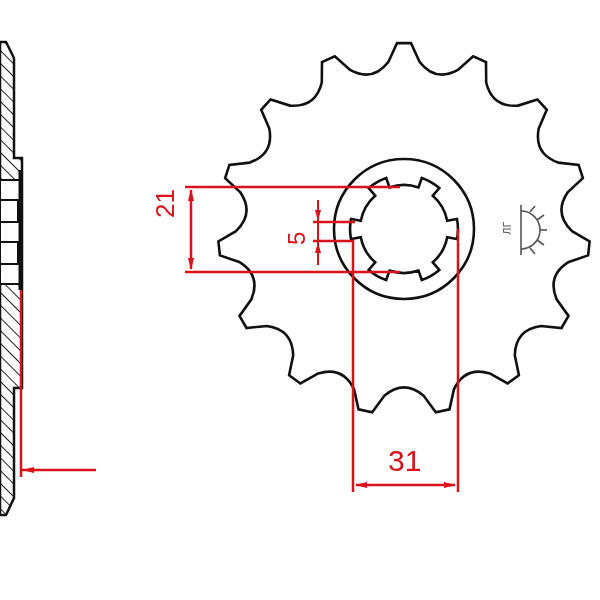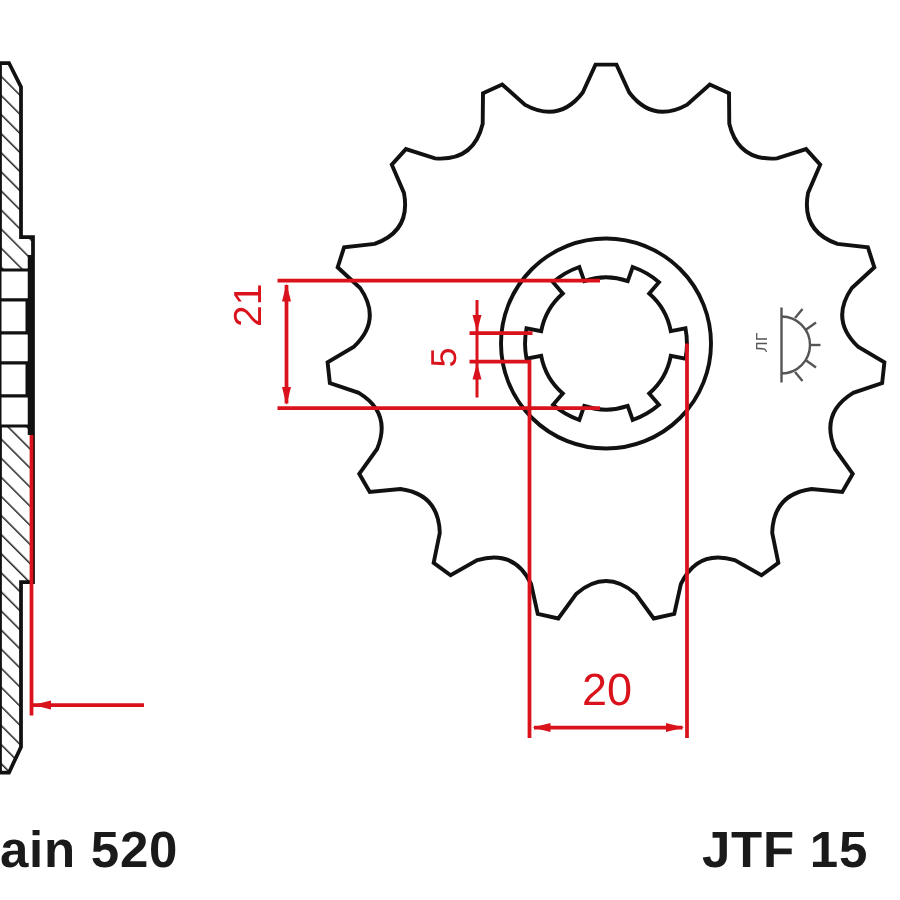--- a/index.html
+++ b/index.html
@@ -80,18 +80,16 @@
     </g>
   </svg>
 
   <div class="lbl red" style="left:150px;top:218px;font-size:26px;transform:rotate(-90deg);transform-origin:left top;">
     <span>21</span>
   </div>
   <div class="lbl red" style="left:283px;top:245px;font-size:24px;transform:rotate(-90deg);transform-origin:left top;">
     <span>5</span>
   </div>
   <div class="lbl red" style="left:388px;top:444px;font-size:30px;">
-    <span>20</span>
+    <span>31</span>
   </div>
 
-  <div class="lbl bottom-label" style="left:0px;">ain 520</div>
-  <div class="lbl bottom-label" style="left:468px;">JTF 15</div>
 </div>
 
 </body></html>

